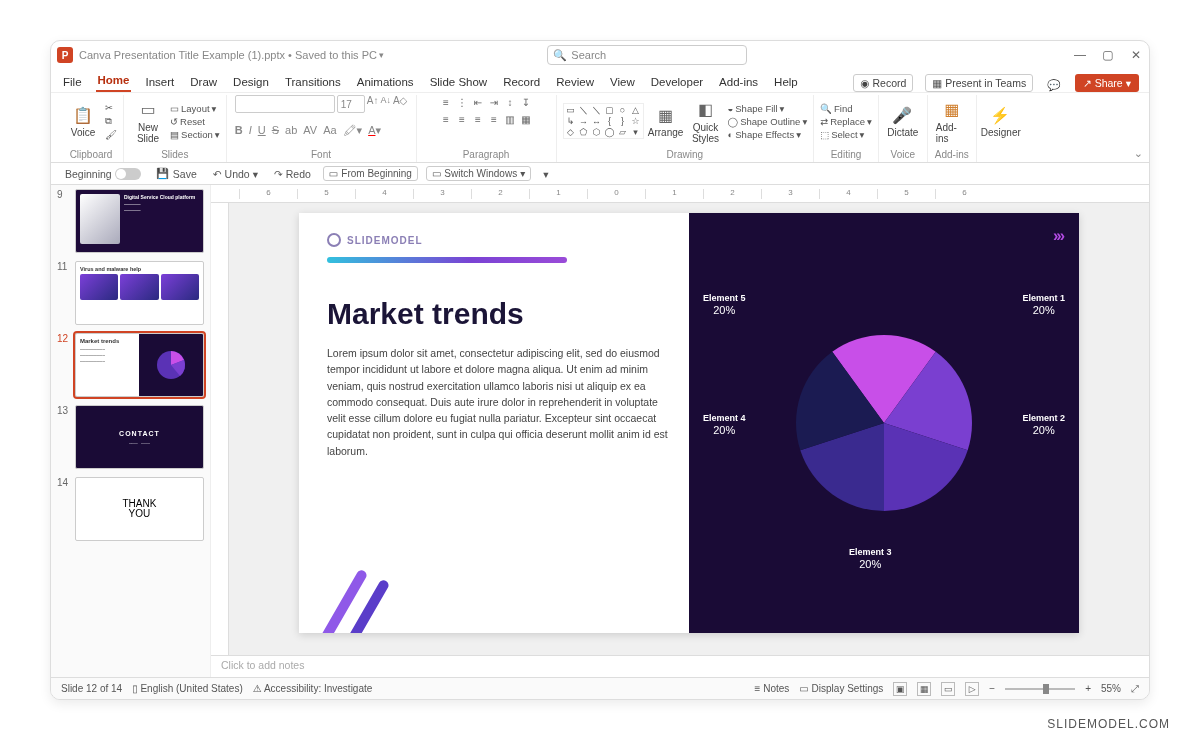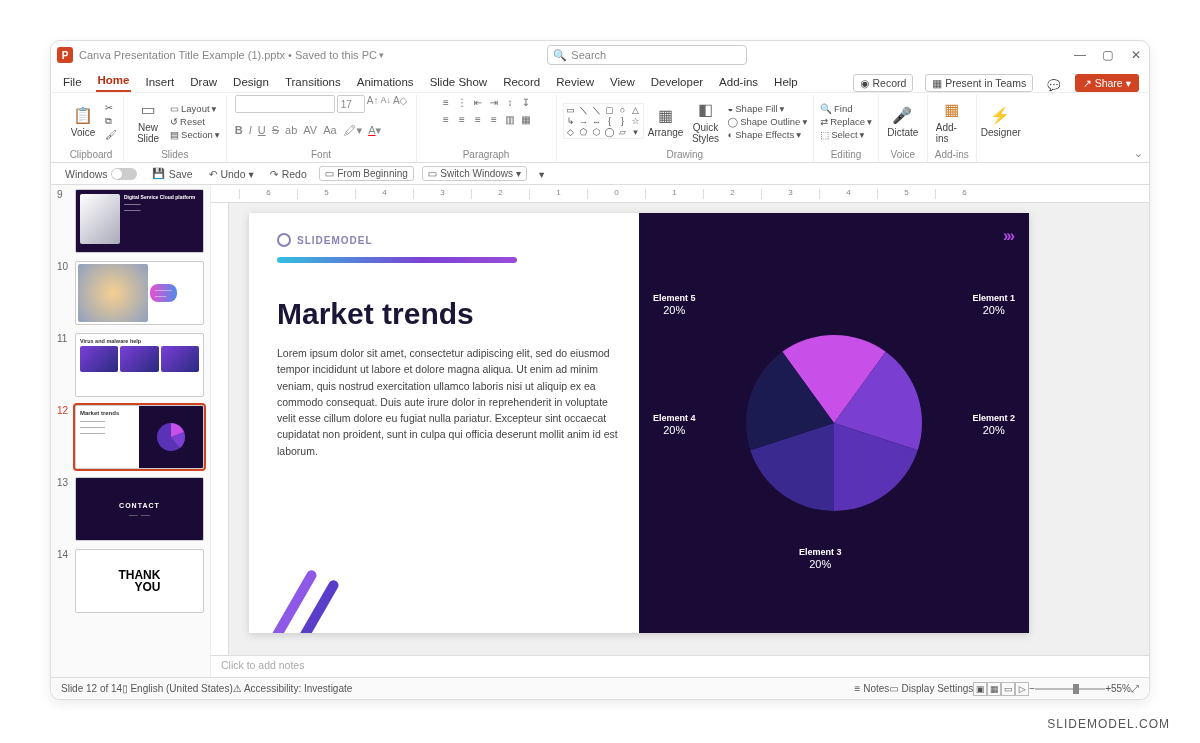--- a/index.html
+++ b/index.html
@@ -49,39 +49,39 @@
   .workarea { flex: 1; display: flex; min-height: 0; }
   .thumbrail { width: 160px; background: #fafafa; border-right: 1px solid #eee; overflow-y: auto; padding: 4px 6px; display: flex; flex-direction: column; gap: 8px; }
   .thumbwrap { display: flex; gap: 4px; }
   .thumbnum { font-size: 10px; color: #666; width: 14px; }
   .thumb { width: 130px; height: 64px; border: 1px solid #ccc; background: #fff; border-radius: 2px; position: relative; overflow: hidden; font-size: 6px; }
   .thumb.selected { outline: 2px solid #d04424; }
   .editor { flex: 1; background: #f0f0f0; display: flex; flex-direction: column; position: relative; }
   .ruler-h { height: 18px; background: #fff; border-bottom: 1px solid #ddd; font-size: 8px; color: #888; display: flex; align-items: center; padding-left: 28px; gap: 0; letter-spacing: 0; position:relative;}
   .ruler-h .tick { width: 58px; text-align:center; border-left:1px solid #ddd; height:10px; position:relative;}
   .ruler-h .tick span{position:absolute; top:-1px; left:50%; transform:translateX(-50%);}
-  .canvaswrap { flex: 1; display: flex; justify-content: flex-start; align-items: flex-start; padding: 10px 20px; overflow: auto; position:relative;}
+  .canvaswrap { flex: 1; display: flex; justify-content: center; align-items: flex-start; padding: 10px 20px; overflow: auto; position:relative;}
   .ruler-v { position:absolute; left:0; top:0; bottom:0; width:18px; background:#fff; border-right:1px solid #ddd;}
   .slide { width: 780px; height: 420px; background: #fff; box-shadow: 0 2px 8px rgba(0,0,0,.15); display: flex; margin-left:18px; position:relative; overflow:hidden;}
   .slide-left { width: 50%; padding: 20px 20px 0 28px; position: relative; }
   .logo-row { display:flex; align-items:center; gap:6px; font-size:10px; font-weight:700; color:#8b7fb5; letter-spacing:1px;}
   .logo-ico { width:14px;height:14px;border:2px solid #8b7fb5;border-radius:50%;}
   .accent { margin-top:10px; height:6px; width:240px; border-radius:3px; background: linear-gradient(90deg,#32c0de 0%,#7a43d4 60%,#9a4bd8 100%); }
   .slide-title { margin-top: 34px; font-size: 30px; font-weight: 800; color: #1b1537; }
   .slide-body { margin-top: 14px; font-size: 10.5px; line-height: 1.55; color: #444; }
   .diag { position:absolute; bottom:-20px; left:20px; width:90px; height:90px;}
   .diag .bar { position:absolute; width:10px; height:120px; border-radius:5px; transform:rotate(30deg);}
   .diag .b1 { background:#8f59e8; left:10px; top:0;}
   .diag .b2 { background:#5a3dc9; left:32px; top:10px;}
   .slide-right { width: 50%; background: #1a0b36; position: relative; color:#fff; display:flex; align-items:center; justify-content:center;}
   .arrows { position:absolute; top:14px; right:16px; color:#b34be3; font-size:16px; letter-spacing:-2px; font-weight:bold;}
   .pielabel { position:absolute; font-size:9px; text-align:center; font-weight:700; line-height:1.2;}
   .pielabel .pct { font-weight:400; font-size:11px;}
   .notes { height: 22px; border-top: 1px solid #ddd; font-size: 10.5px; color: #aaa; padding: 3px 10px; background:#fff;}
-  .statusbar { height: 22px; border-top: 1px solid #ddd; display: flex; align-items: center; padding: 0 10px; font-size: 10px; color: #555; background:#fafafa;}
+  .statusbar { height: 22px; border-top: 1px solid #ddd; display: flex; align-items: center; padding: 0 10px; font-size: 10px; color: #555; gap: 10px; background:#fafafa;}
   .statusbar .spacer { flex:1;}
   .statusbar .vb { width:14px;height:14px; border:1px solid #bbb; display:flex;align-items:center;justify-content:center; font-size:9px;}
   .statusbar .slider { width:70px; height:2px; background:#bbb; position:relative;}
   .statusbar .slider::after { content:''; width:6px;height:10px;background:#888;position:absolute;left:38px;top:-4px;}
   .watermark { position:absolute; right:30px; bottom:12px; font-size:12px; color:#555; letter-spacing:1px;}
   
   .th9 { background:#1e0b3a; display:flex; padding:4px; gap:4px;}
   .th9 .ph { width:40px;height:50px;background:linear-gradient(135deg,#fff,#aab);border-radius:2px;}
   .th9 .tx { color:#fff; font-size:5px; line-height:1.3; flex:1;}
   .th10 { display:flex; align-items:center; padding:2px; gap:2px;}
@@ -91,21 +91,21 @@
   .th11 .hl { font-size:5.5px; font-weight:bold; color:#333;}
   .th11 .row { display:flex; gap:2px;}
   .th11 .box { flex:1; height:26px; background:linear-gradient(135deg,#7b3fd8,#2a2a80); border-radius:2px;}
   .th12 { display:flex;}
   .th12 .l { width:50%; padding:4px; font-size:5px; color:#333;}
   .th12 .l .tt { font-weight:bold; font-size:6px; margin-bottom:2px;}
   .th12 .r { width:50%; background:#1a0b36; display:flex;align-items:center;justify-content:center;}
   .th13 { background:#1a0b36; color:#fff; display:flex; flex-direction:column; align-items:center; justify-content:center; gap:3px;}
   .th13 .ct { font-size:7px; font-weight:800; letter-spacing:1px;}
   .th14 { display:flex; align-items:center; justify-content:center;}
-  .th14 .ty { font-size:12px; font-weight:700; text-align:right; line-height:1;}
+  .th14 .ty { font-size:10px; font-weight:400; text-align:center; line-height:1;}
   svg { display:block;}
 </style>
 </head>
 <body>
 
 <div class="outer">
 
   <div class="titlebar">
     <div class="app-icon">P</div>
     <div class="title">Canva Presentation Title Example (1).pptx • Saved to this PC</div>
@@ -299,48 +299,41 @@
             <span>Designer</span>
           </div>
         </div>
       <div class="group-label">&nbsp;</div>
     </div>
     <div style="position:absolute;right:6px;bottom:2px;color:#888;font-size:11px;">⌄</div>
   </div>
 
   <div class="qat">
     <div class="item">
-        <span>Windows</span> 
+        <span>Beginning</span> 
         <div class="toggle"></div>
       </div>
     <div class="item">
         <span style="color:#8a3fc0">💾</span> 
         <span>Save</span>
       </div>
     <div class="item">↶ <span>Undo</span> ▾</div>
     <div class="item">↷ <span>Redo</span></div>
     <div class="item pill">▭ <span>From Beginning</span></div>
     <div class="item pill">▭ <span>Switch Windows</span> ▾</div>
     <div class="item">▾</div>
   </div>
 
   <div class="workarea">
     <div class="thumbrail">
       <div class="thumbwrap">
           <div class="thumbnum">9</div>
         <div class="thumb th9">
             <div class="ph"></div>
             <div class="tx"><b>Digital Service Cloud platform</b><br>––––––<br>––––––</div>
-          </div>
-        </div>
-      <div class="thumbwrap">
-          <div class="thumbnum">10</div>
-        <div class="thumb th10">
-            <div class="img"></div>
-            <div class="bubble">––––––<br>––––</div>
           </div>
         </div>
       <div class="thumbwrap">
           <div class="thumbnum">11</div>
         <div class="thumb th11">
             <div class="hl">Virus and malware help</div>
             <div class="row">
               <div class="box"></div>
               <div class="box"></div>
               <div class="box"></div>

